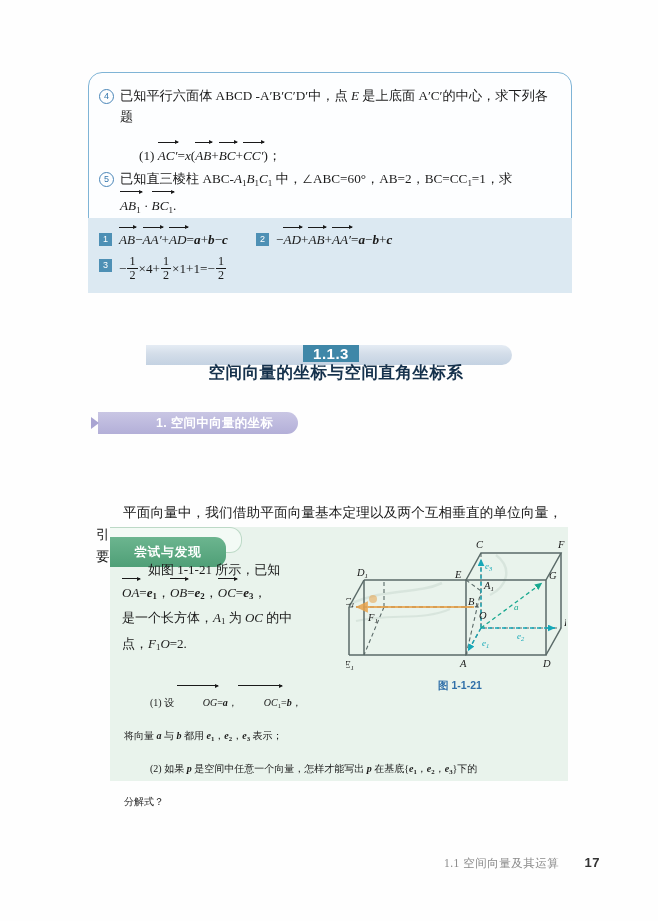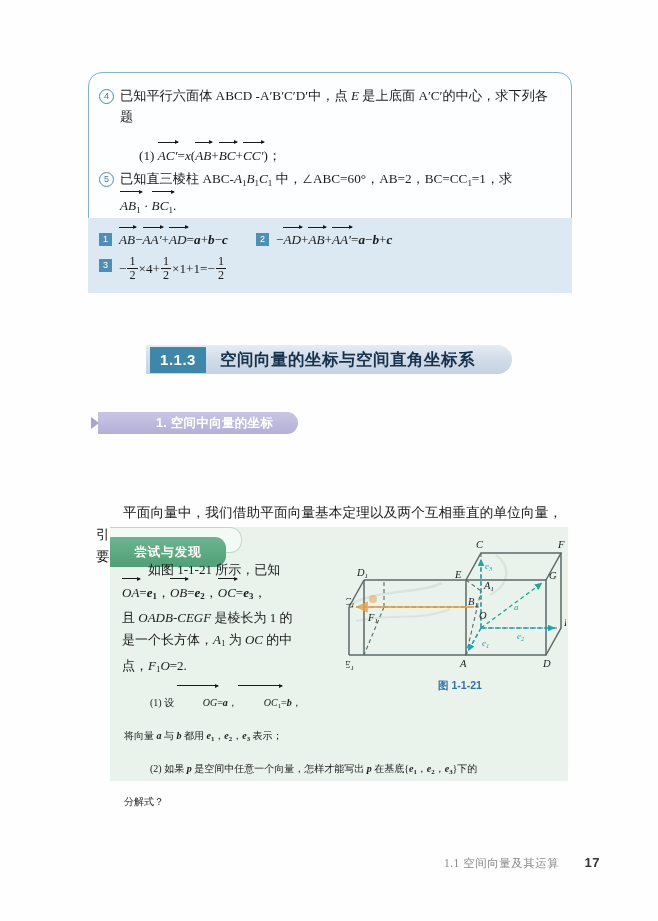--- a/index.html
+++ b/index.html
@@ -119,26 +119,27 @@
     font-family: "Liberation Sans", sans-serif;
     margin-top: 4px;
     margin-right: 7px;
   }
   .ans-cell2 { display: flex; align-items: flex-start; }
 
   
   #section-header {
     position: absolute;
     left: 146px; top: 345px;
-    width: 366px; height: 29px;
+    width: 366px; height: 20px;
     background: linear-gradient(180deg, #e5ecf4 0%, #d3dde9 45%, #c4d2e2 100%);
     border-top-right-radius: 17px;
     border-bottom-right-radius: 17px;
     display: flex;
     align-items: center;
+    flex-direction: column;
   }
   #section-number {
     width: 56px; height: 26px;
     margin-left: 4px;
     background: #3f87a8;
     color: #ffffff;
     font-family: "Liberation Sans", sans-serif;
     font-weight: bold;
     font-size: 15px;
     letter-spacing: 0.5px;
@@ -363,23 +364,20 @@
   <div id="explore-box">
     <div id="explore-tab-shadow"></div>
     <div id="explore-tab">尝试与发现</div>
 
     <div id="explore-text">
       <div class="lead">
         <span class="cn">如图&nbsp;</span><span class="mu">1-1-21</span><span class="cn">&nbsp;所示，已知</span>
       </div>
       <div>
         <span class="vec">OA</span><span class="mu">=</span><span class="mb">e<span class="subn">1</span></span><span class="cn">，</span><span class="vec">OB</span><span class="mu">=</span><span class="mb">e<span class="subn">2</span></span><span class="cn">，</span><span class="vec">OC</span><span class="mu">=</span><span class="mb">e<span class="subn">3</span></span><span class="cn">，</span>
-      </div>
-      <div>
-        <span class="cn">且&nbsp;</span><span class="mi">OADB-CEGF</span><span class="cn">&nbsp;是棱长为&nbsp;</span><span class="mu">1</span><span class="cn">&nbsp;的</span>
       </div>
       <div>
         <span class="cn">是一个长方体，</span><span class="mi">A<span class="subn">1</span></span><span class="cn">&nbsp;为&nbsp;</span><span class="mi">OC</span><span class="cn">&nbsp;的中</span>
       </div>
       <div>
         <span class="cn">点，</span><span class="mi">F<span class="subn">1</span>O</span><span class="mu">=2.</span>
       </div>
     </div>
 
     <div id="explore-q">

